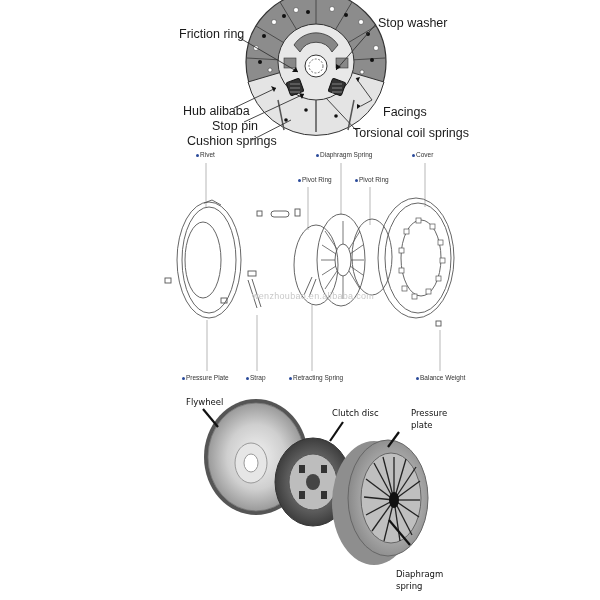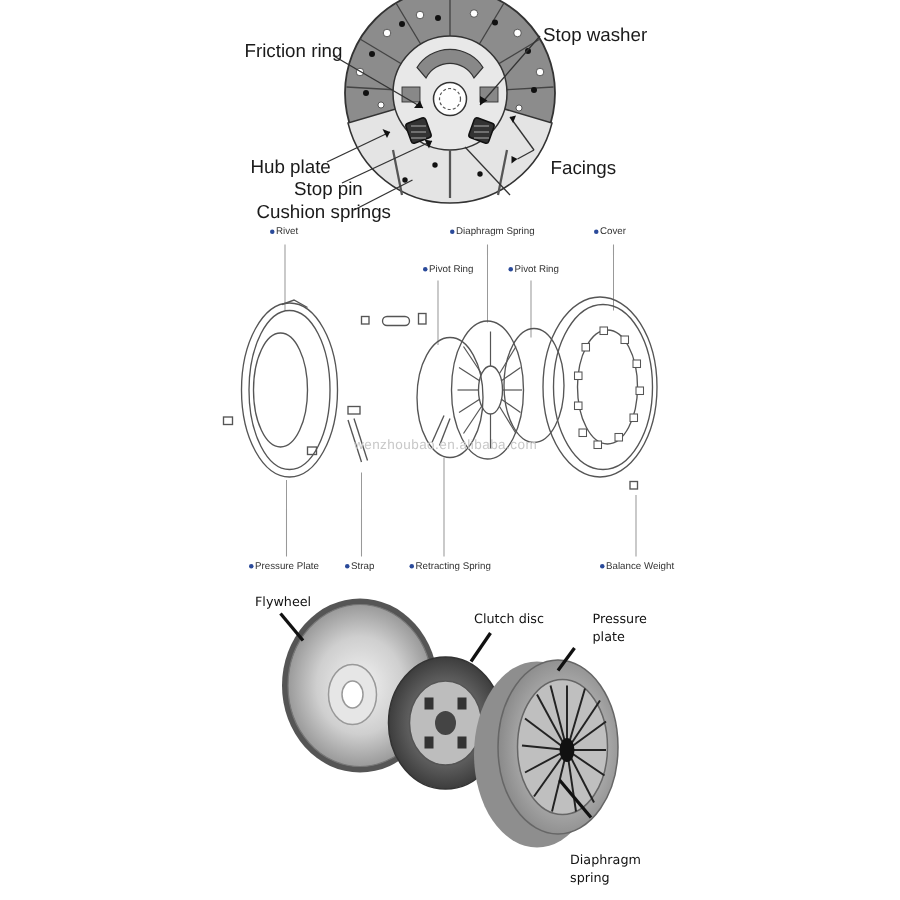--- a/index.html
+++ b/index.html
@@ -1,17 +1,17 @@
 <!DOCTYPE html>
 <html><head>
 <meta charset="utf-8">
 <style>
   html,body{margin:0;padding:0;background:#fff;}
   body{width:600px;height:600px;position:relative;overflow:hidden;font-family:"DejaVu Sans",sans-serif;}
-  .panel{position:absolute;left:0;width:544px;}
+  .panel{position:absolute;left:16px;width:544px;}
   .lbl{position:absolute;white-space:nowrap;color:#222;}
   .top-lbl{font-family:"Liberation Sans",sans-serif;font-size:12.5px;color:#1a1a1a;}
   .mid-lbl{font-family:"Liberation Sans",sans-serif;font-size:6.5px;color:#333;}
   .mid-lbl .dot{display:inline-block;width:3px;height:3px;border-radius:50%;background:#2a4a9a;margin-right:1px;vertical-align:middle;}
   .bot-lbl{font-family:"DejaVu Sans",sans-serif;font-size:8.5px;color:#111;line-height:12px;}
   .watermark{position:absolute;font-family:"Liberation Sans",sans-serif;font-size:9px;color:#c8c8c8;letter-spacing:0.3px;}
   svg{position:absolute;left:0;top:0;}
 </style>
 </head>
 <body>
@@ -95,23 +95,24 @@
       <polygon points="282,72 276,72 280,67"></polygon>
         <polygon points="320,70 320,64 325,67"></polygon>
       <polygon points="260,88 255,86 258,92"></polygon>
         <polygon points="288,94 283,93 286,99"></polygon>
       <polygon points="340,78 344,77 342,82"></polygon>
         <polygon points="345,106 341,104 341,109"></polygon>
     </g>
   </svg>
   <span class="lbl top-lbl" style="left:163px;top:27px;">Friction ring</span>
   <span class="lbl top-lbl" style="left:362px;top:16px;">Stop washer</span>
-  <span class="lbl top-lbl" style="left:167px;top:104px;">Hub plate</span>
+  <span class="lbl top-lbl" style="left:167px;top:104px;">Hub alibaba</span>
   <span class="lbl top-lbl" style="left:367px;top:105px;">Facings</span>
   <span class="lbl top-lbl" style="left:196px;top:119px;">Stop pin</span>
+  <span class="lbl top-lbl" style="left:337px;top:126px;">Torsional coil springs</span>
   <span class="lbl top-lbl" style="left:171px;top:134px;">Cushion springs</span>
 </div>
 
 <div class="panel" style="top:145px;height:240px;padding-left:36px;">
   <svg width="600" height="240">
     <g stroke="#999" stroke-width="0.7" fill="none">
 
       <line x1="190" y1="18" x2="190" y2="62"></line>
       <line x1="325" y1="18" x2="325" y2="70"></line>
       <line x1="409" y1="18" x2="409" y2="62"></line>

